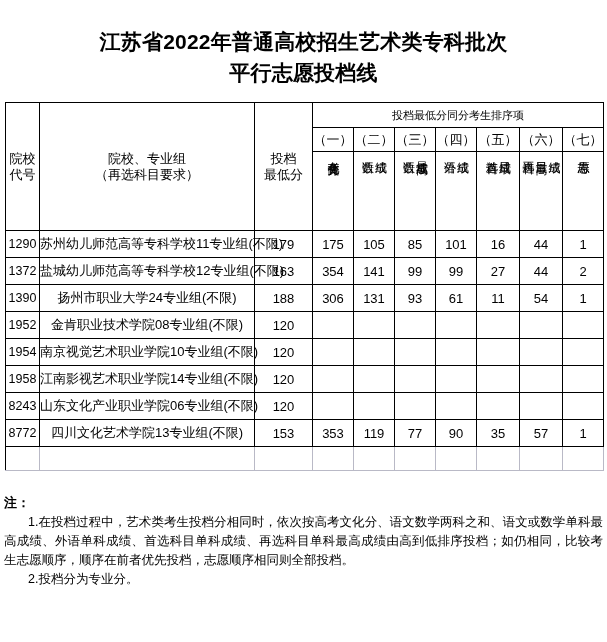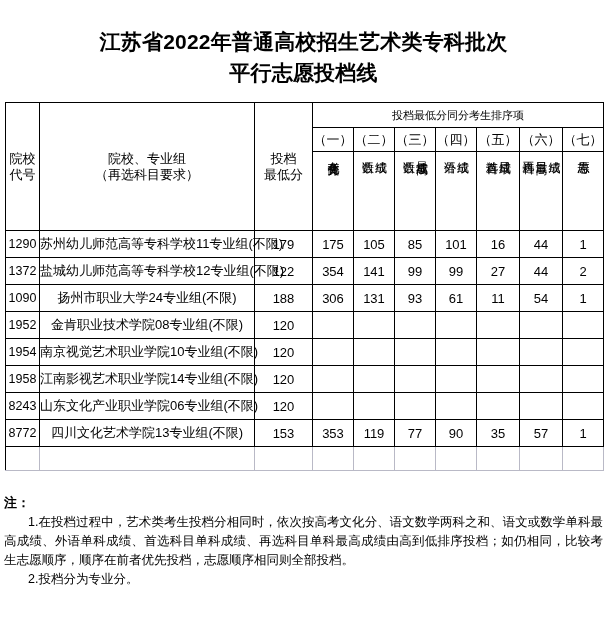--- a/index.html
+++ b/index.html
@@ -231,31 +231,31 @@
           <td class="c-val">105</td>
           <td class="c-val">85</td>
           <td class="c-val">101</td>
           <td class="c-val">16</td>
           <td class="c-val">44</td>
           <td class="c-val">1</td>
         </tr>
         <tr>
           <td class="c-code">1372</td>
           <td class="c-name">盐城幼儿师范高等专科学校12专业组(不限)</td>
-          <td class="c-min">122</td>
+          <td class="c-min">163</td>
           <td class="c-val">354</td>
           <td class="c-val">141</td>
           <td class="c-val">99</td>
           <td class="c-val">99</td>
           <td class="c-val">27</td>
           <td class="c-val">44</td>
           <td class="c-val">2</td>
         </tr>
         <tr>
-          <td class="c-code">1090</td>
+          <td class="c-code">1390</td>
           <td class="c-name">扬州市职业大学24专业组(不限)</td>
           <td class="c-min">188</td>
           <td class="c-val">306</td>
           <td class="c-val">131</td>
           <td class="c-val">93</td>
           <td class="c-val">61</td>
           <td class="c-val">11</td>
           <td class="c-val">54</td>
           <td class="c-val">1</td>
         </tr>

